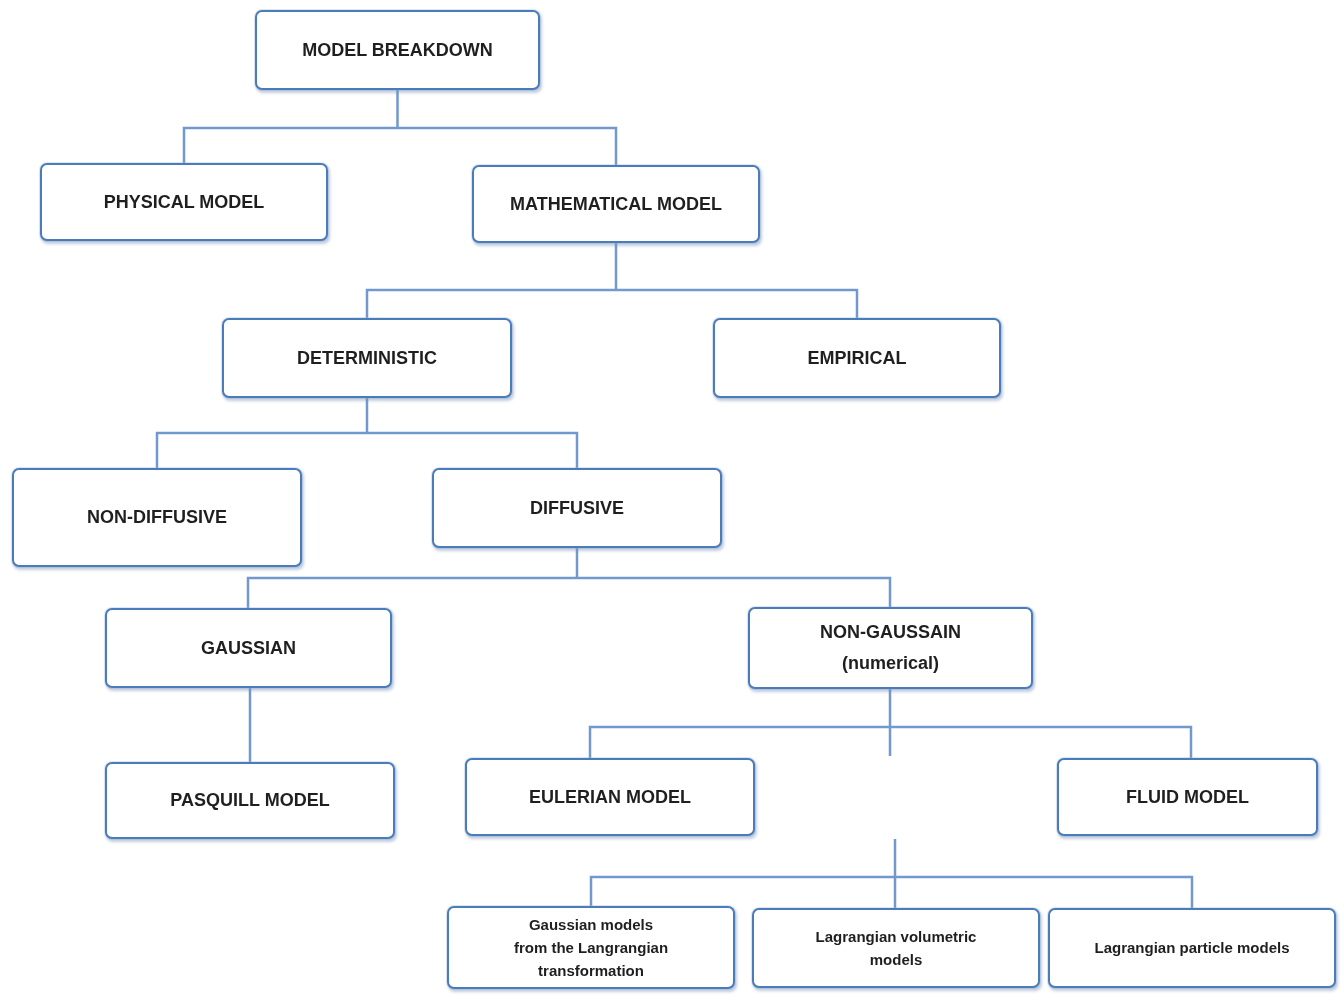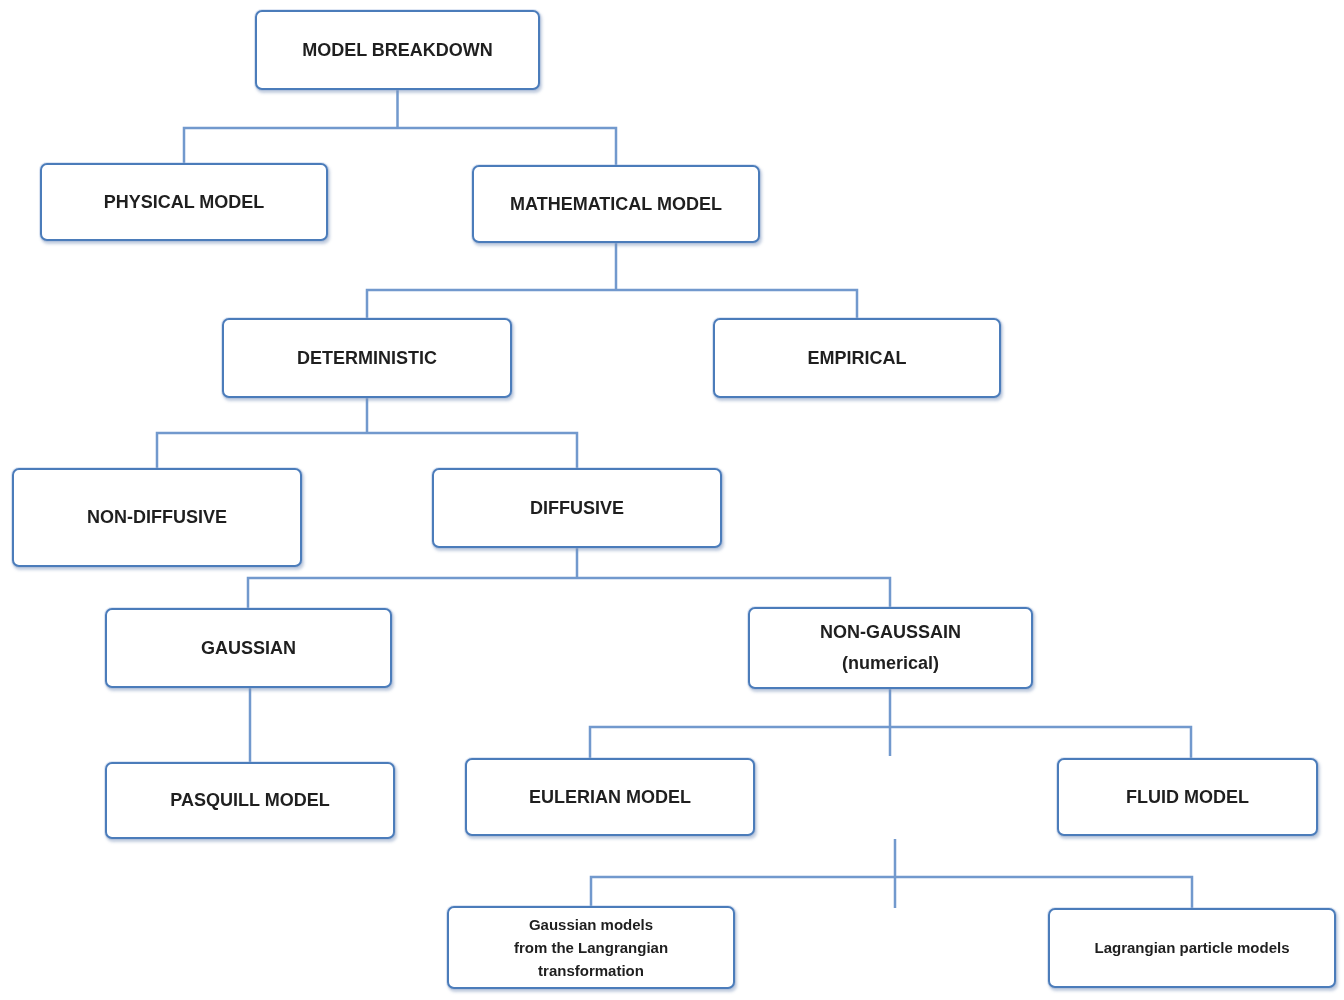--- a/index.html
+++ b/index.html
@@ -105,15 +105,17 @@
   <div class="node" id="n-non-gaussain">NON-GAUSSAIN
 (numerical)</div>
 
   <div class="node" id="n-pasquill-model">PASQUILL MODEL</div>
   <div class="node" id="n-eulerian-model">EULERIAN MODEL</div>
   <div class="node" id="n-fluid-model">FLUID MODEL</div>
 
   <div class="node node--small" id="n-gaussian-langrangian">Gaussian models
 from the Langrangian
 transformation</div>
+  <div class="node node--small" id="n-lagrangian-volumetric">Lagrangian volumetric
+models</div>
   <div class="node node--small" id="n-lagrangian-particle">Lagrangian particle models</div>
 
 </div>
 
 </body></html>

